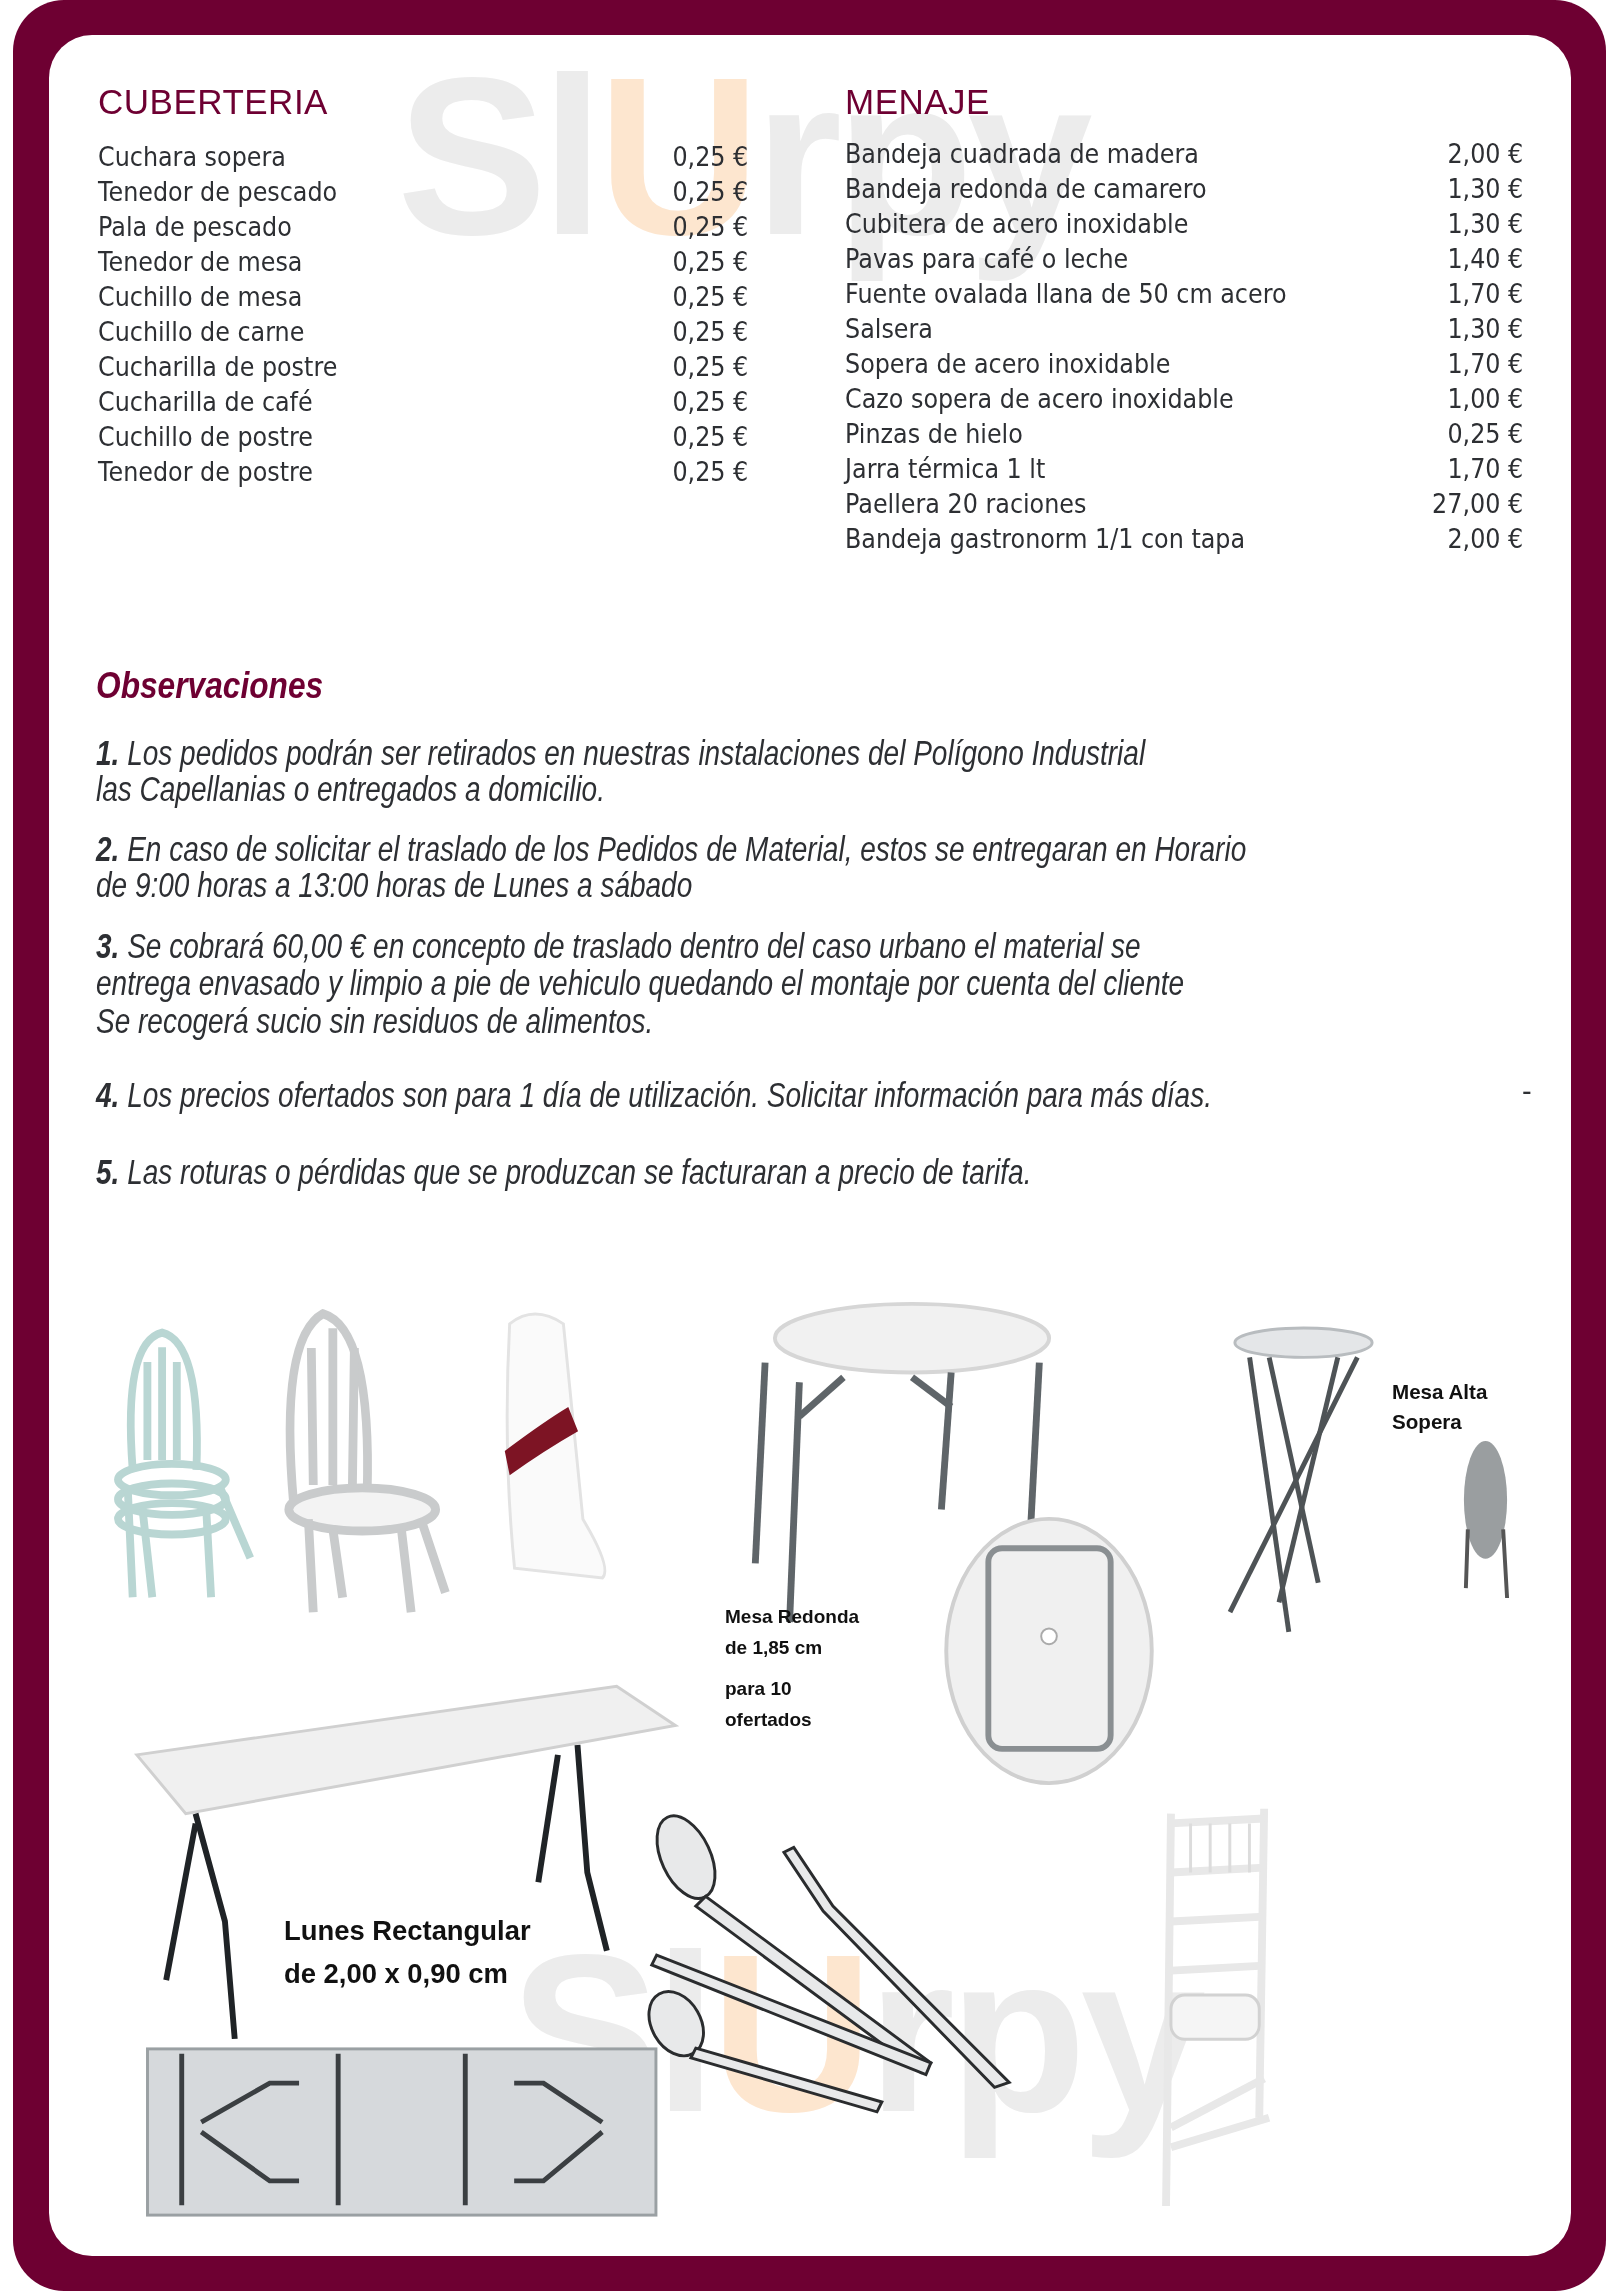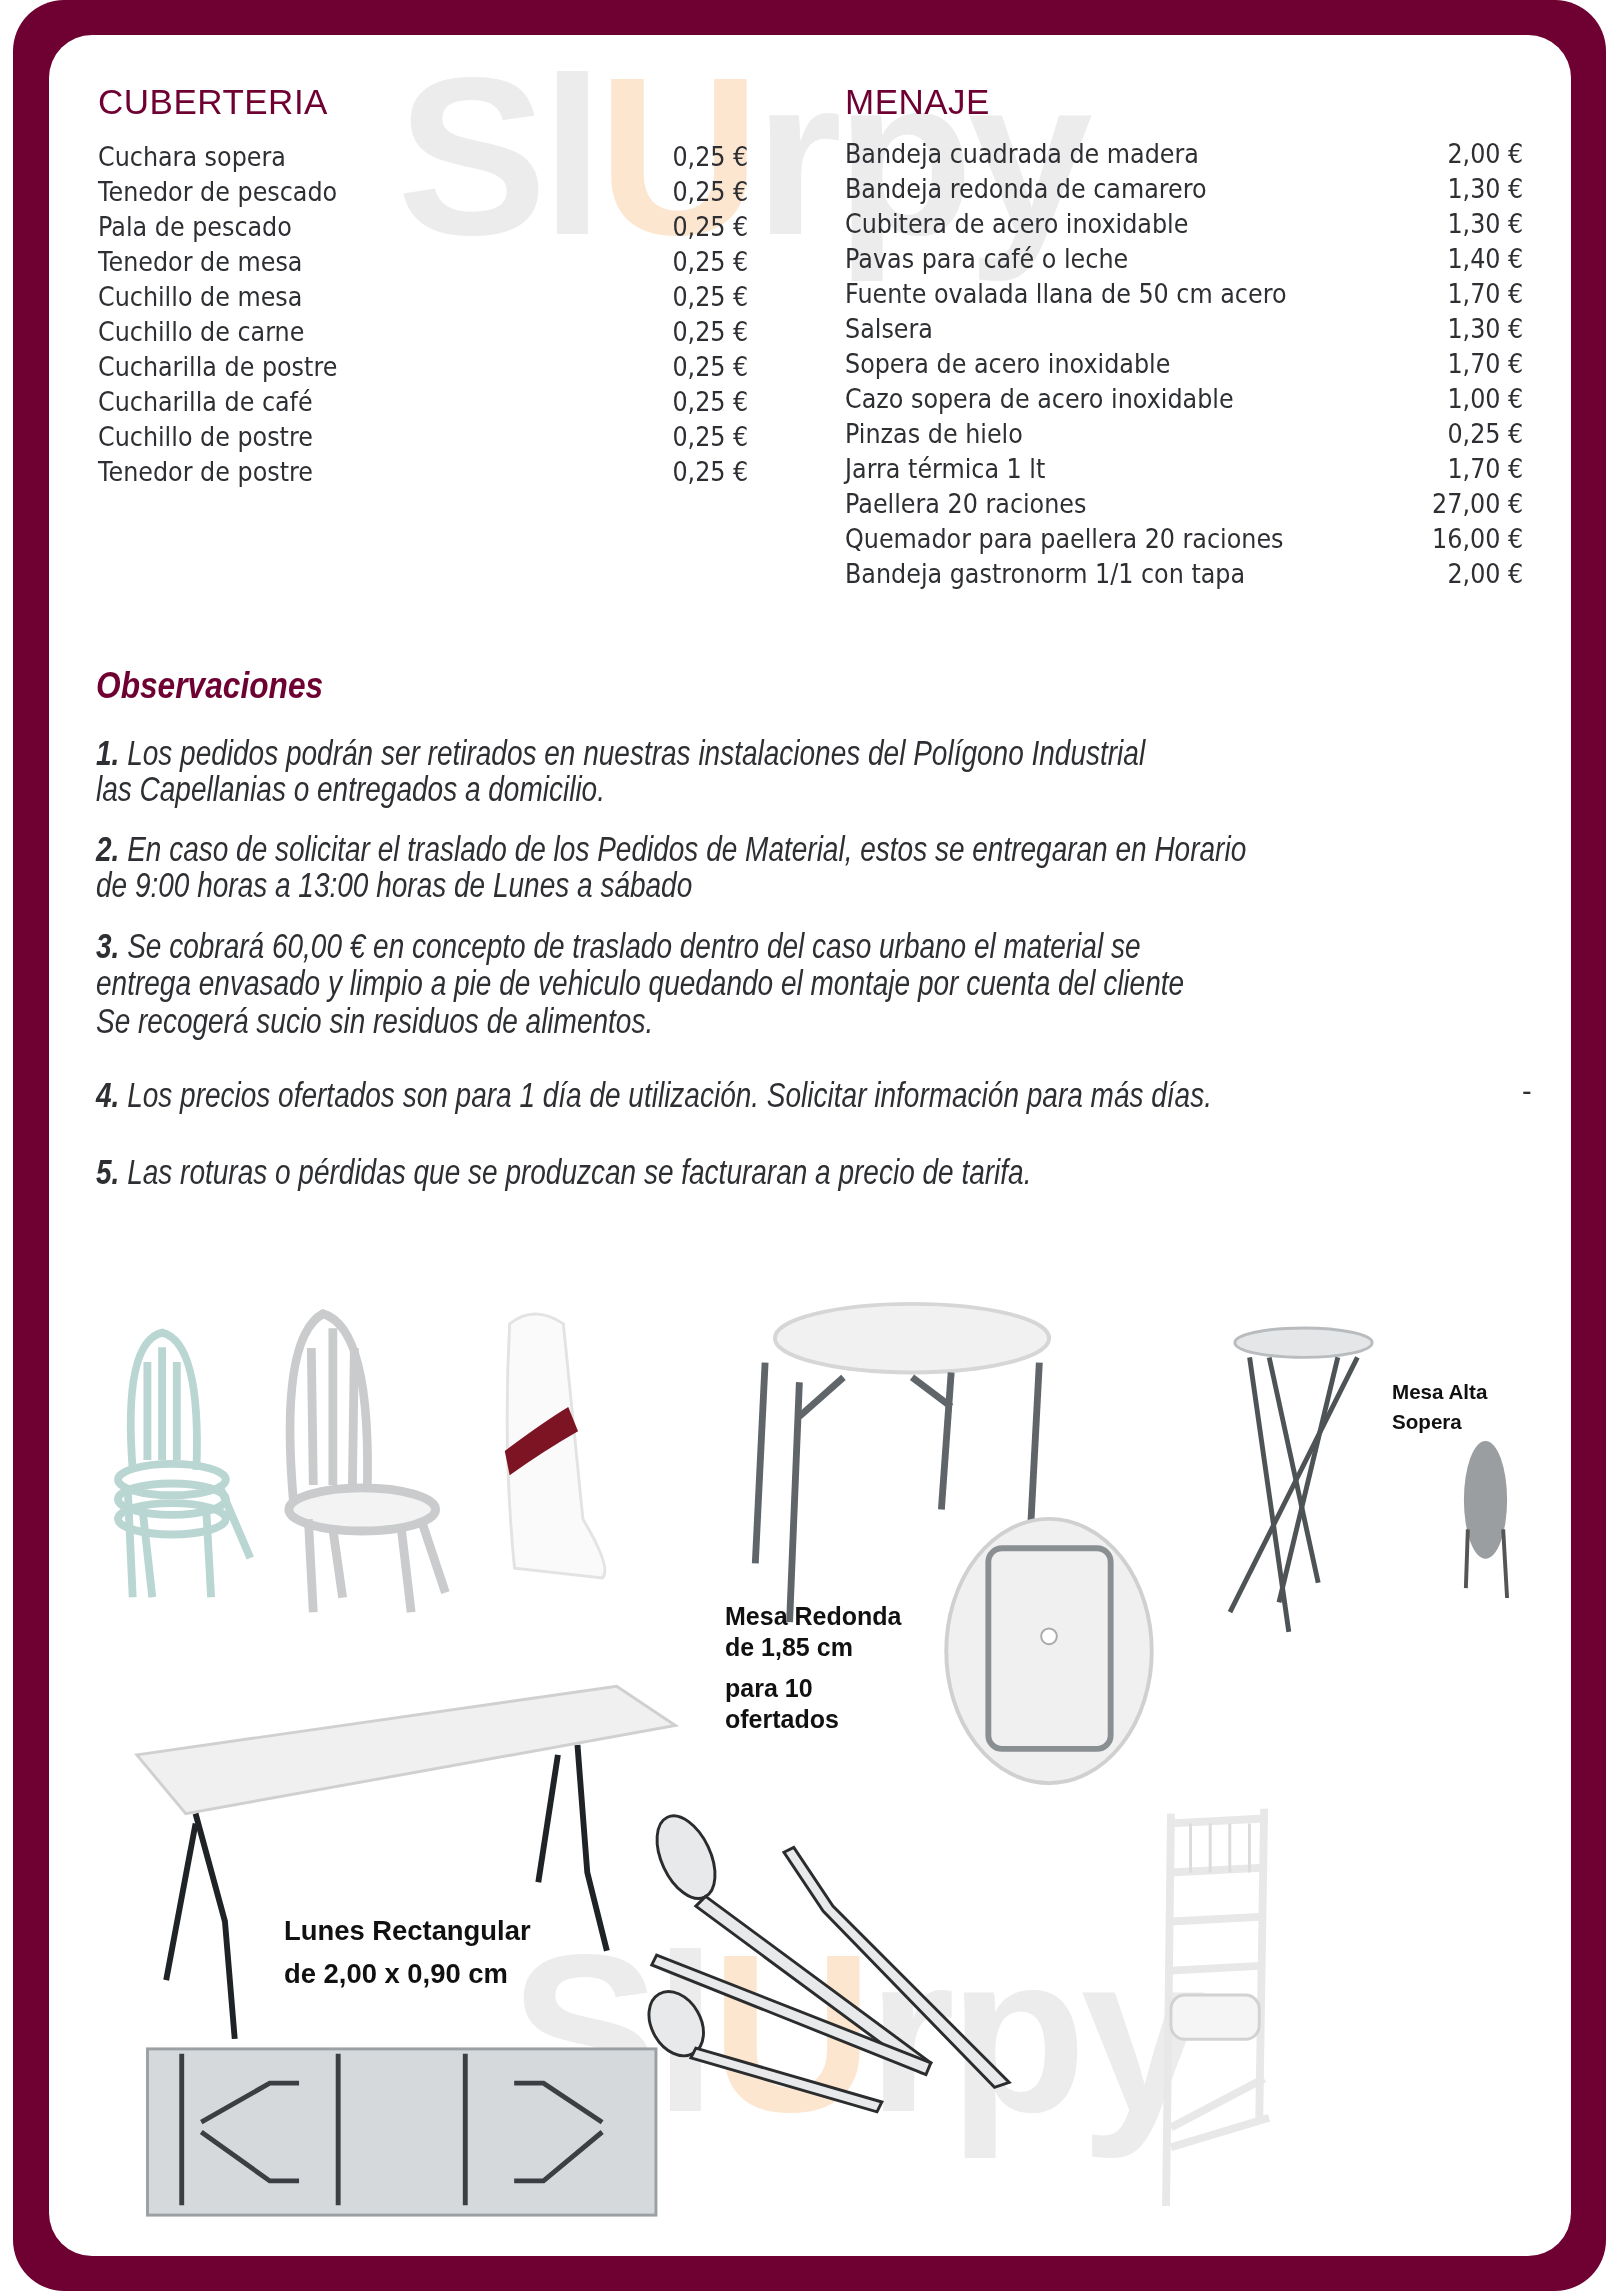--- a/index.html
+++ b/index.html
@@ -115,24 +115,20 @@
     </div>
     <div class="row">
       <span class="name">Jarra térmica 1 lt</span>
       <span class="price">1,70 €</span>
     </div>
     <div class="row">
       <span class="name">Paellera 20 raciones</span>
       <span class="price">27,00 €</span>
     </div>
     <div class="row">
-      <span class="name">Quemador para paellera 20 raciones</span>
-      <span class="price">16,00 €</span>
-    </div>
-    <div class="row">
       <span class="name">Bandeja gastronorm 1/1 con tapa</span>
       <span class="price">2,00 €</span>
     </div>
   </div>
 
 <div class="abs obs-title" style="left:96px; top:665px;">Observaciones</div>
 <div id="obs">
     <div class="obs-line" style="top: 733px;"><b>1.</b> <span>Los pedidos podrán ser retirados en nuestras instalaciones del Polígono Industrial</span></div>
     <div class="obs-line" style="top: 769px;"><span> las Capellanias o entregados a domicilio.</span></div>
     <div class="obs-line" style="top: 829px;"><b>2.</b> <span>En caso de solicitar el traslado de los Pedidos de Material, estos se entregaran en Horario</span></div>
@@ -230,21 +226,21 @@
       <path d="M105 15 L100 330"></path>
     <path d="M10 30 L105 25 M10 80 L105 75 M10 130 L105 125 M10 180 L105 175"></path>
     <path d="M10 340 L105 290 M10 360 L110 330"></path>
   </g>
   <g stroke="#dcdcdc" stroke-width="3">
       <path d="M30 30 L30 80 M50 30 L50 80 M70 30 L70 80 M90 30 L90 80"></path>
     </g>
   <rect x="10" y="205" width="90" height="45" rx="14" fill="#f5f5f5" stroke="#d2d2d2" stroke-width="3"></rect>
 </svg>
 
-<div class="cap" style="left:725px; top:1601px; width:196px; font-size:25px; line-height:31px;">
+<div class="cap" style="left:725px; top:1601px; width:196px; font-size:19px; line-height:31px;">
   <div>Mesa Redonda</div>
   <div>de 1,85 cm</div>
   <div style="margin-top:9.8px;">para 10</div>
   <div>ofertados</div>
 </div>
 <div class="cap" style="left:1392px; top:1377px; width:167px; font-size:20.6px; line-height:30px;">
   <div>Mesa Alta</div>
   <div>Sopera</div>
 </div>
 <div class="cap" style="left:284px; top:1909px; width:284px; font-size:27.4px; line-height:43px;">

